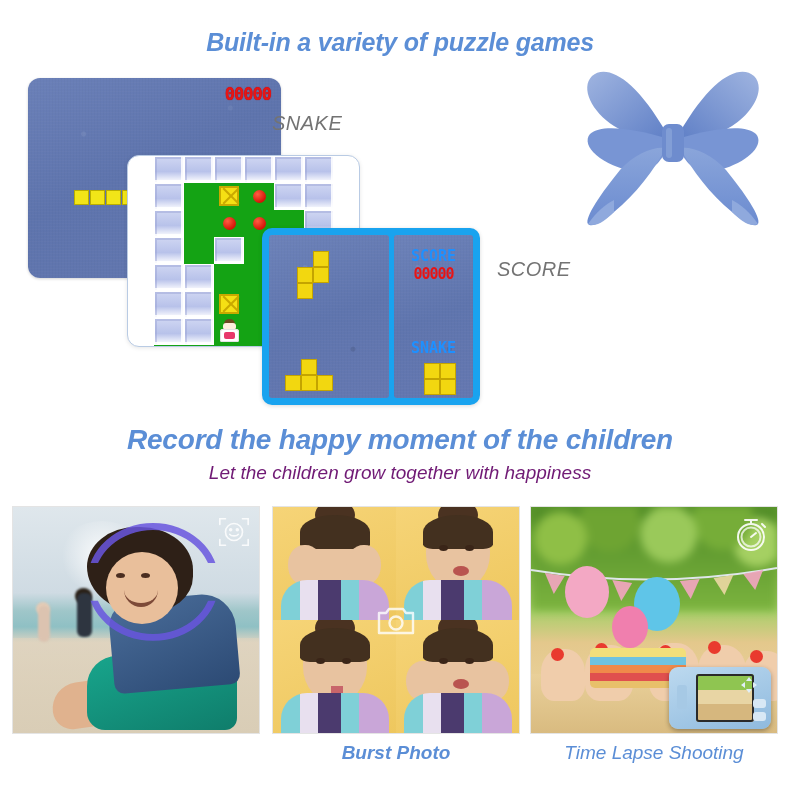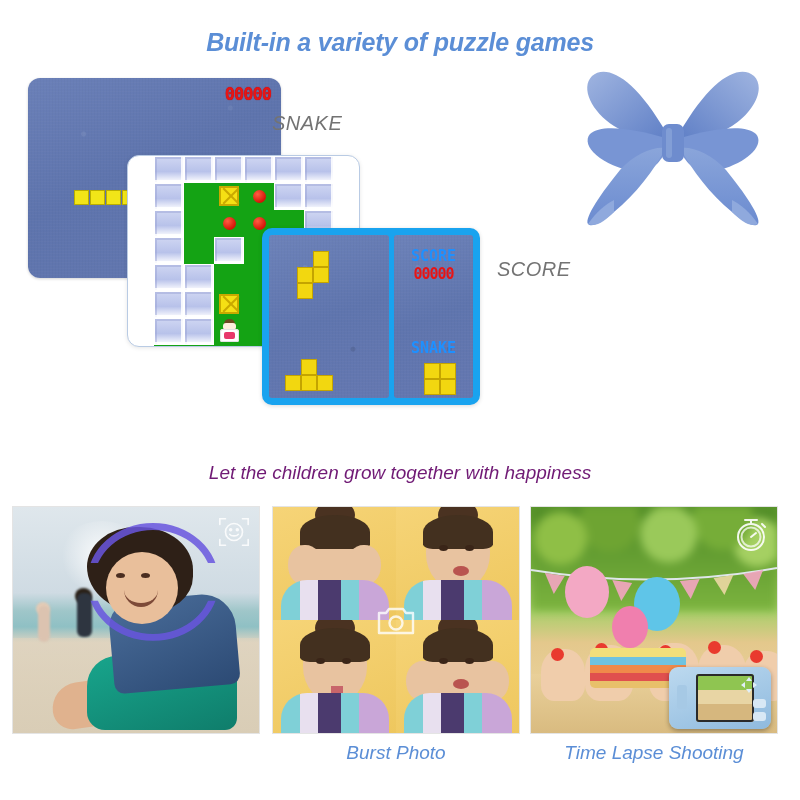--- a/index.html
+++ b/index.html
@@ -140,21 +140,21 @@
     border:1px solid #e4e4e4;box-sizing:border-box;
   }
   #photo-1{left:12px;}
   #photo-2{left:272px;}
   #photo-3{left:530px;}
   .cap{
     position:absolute;top:742px;width:248px;text-align:center;
     font-size:19px;font-style:italic;color:#5b8ed6;
   }
   #cap-1{left:12px;}
-  #cap-2{left:272px;}
+  #cap-2{left:272px;font-weight:bold;}
   #cap-3{left:530px;}
 
   
   .beach{position:absolute;inset:0;
     background:linear-gradient(180deg,#dfe7ec 0%,#cfdbe3 38%,#9fc6c9 46%,#8fc0c4 53%,#ded4c2 60%,#ddd2bd 100%);}
   .beach .sun{position:absolute;left:18%;top:6%;width:90px;height:70px;border-radius:50%;background:radial-gradient(circle,rgba(255,255,255,.9),rgba(255,255,255,0) 70%);}
   .beach .fig{position:absolute;border-radius:6px;filter:blur(1.1px);}
   .beach .fig.a{left:26%;top:38%;width:15px;height:44px;background:#2e3540;}
   .beach .fig.a2{left:25%;top:36%;width:17px;height:16px;background:#2a2118;border-radius:50%;}
   .beach .fig.b{left:10%;top:44%;width:12px;height:36px;background:#dcc3b0;}
@@ -371,20 +371,21 @@
     <path d="M104 76 C70 66 38 62 28 72 C18 84 40 104 74 110 C88 112 99 100 104 88 Z" fill="#7895d4"></path>
     <path d="M118 76 C152 66 184 62 194 72 C204 84 182 104 148 110 C134 112 123 100 118 88 Z" fill="#7895d4"></path>
     <path d="M104 86 C92 108 74 132 52 150 C40 160 30 166 26 162 C22 156 40 130 58 108 C72 92 92 84 104 86 Z" fill="url(#bg3)"></path>
     <path d="M118 86 C130 108 148 132 170 150 C182 160 192 166 196 162 C200 156 182 130 164 108 C150 92 130 84 118 86 Z" fill="url(#bg3)"></path>
     <path d="M52 150 C44 158 34 166 26 162 C34 150 44 142 52 138 Z" fill="#8fa9dd"></path>
     <path d="M170 150 C178 158 188 166 196 162 C188 150 178 142 170 138 Z" fill="#8fa9dd"></path>
     <rect x="100" y="62" width="22" height="38" rx="7" fill="#6e8cce"></rect>
     <rect x="104" y="66" width="6" height="30" rx="3" fill="#8aa5da" opacity=".7"></rect>
   </svg>
 
+  <div class="title-second">Record the happy moment of the children</div>
   <div class="subtitle">Let the children grow together with happiness</div>
 
   <div class="photo-row">
 
     <div class="photo" id="photo-1">
       <div class="beach">
         <div class="sun"></div>
         <div class="sand"></div>
         <div class="fig b2"></div>
         <div class="fig b"></div>

